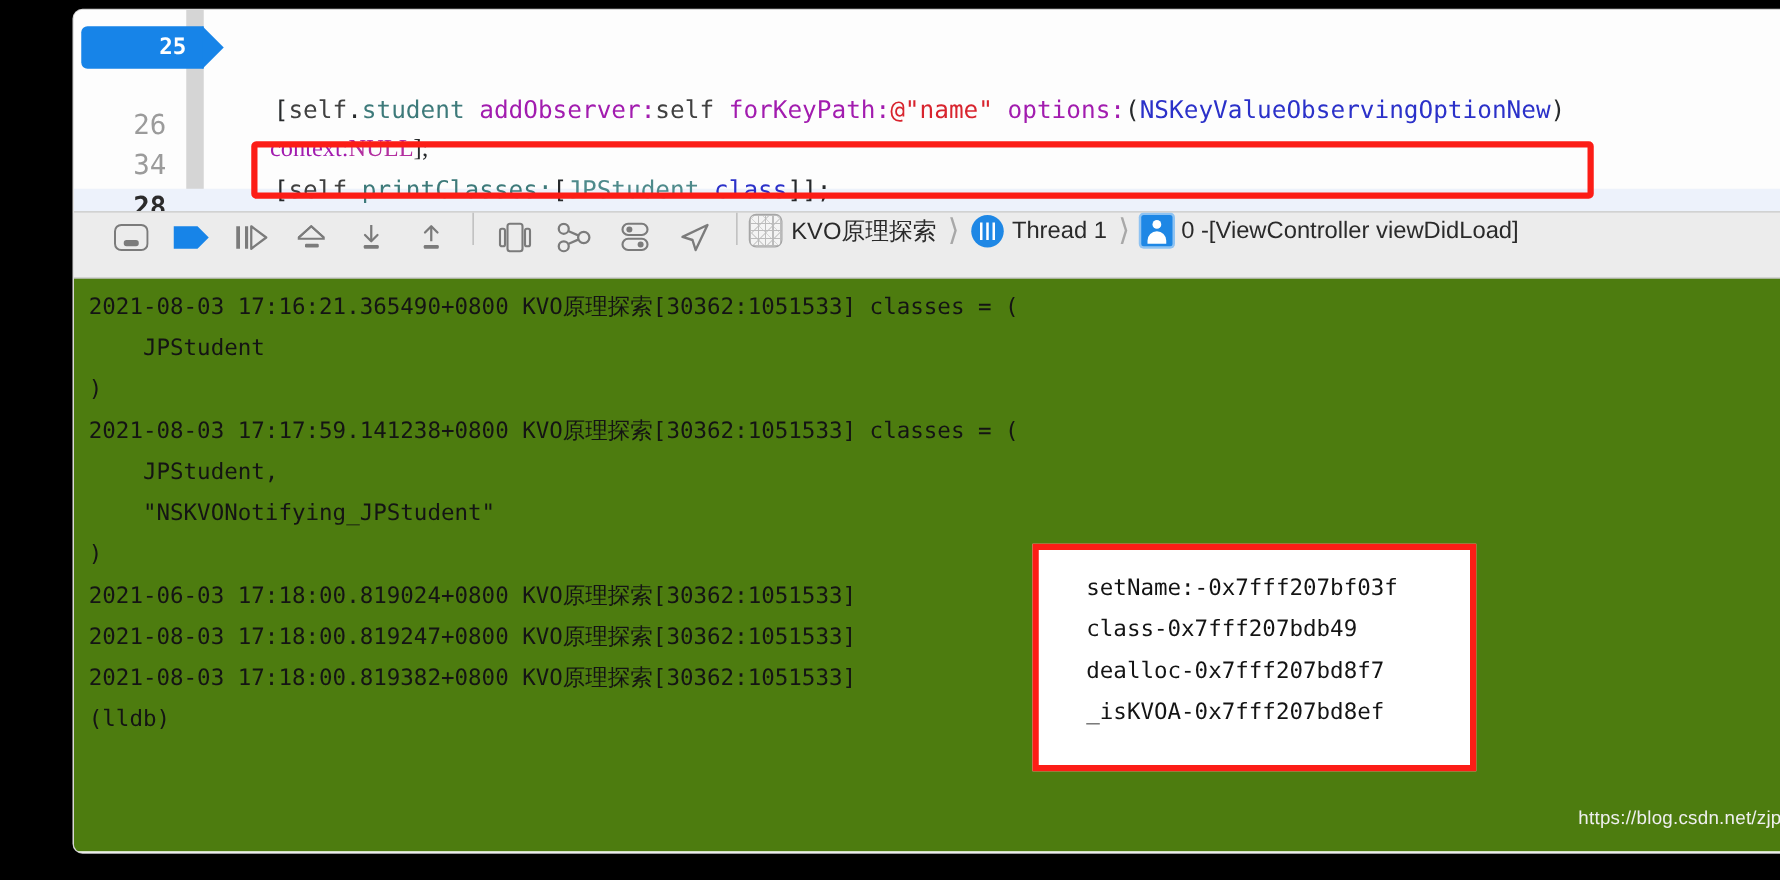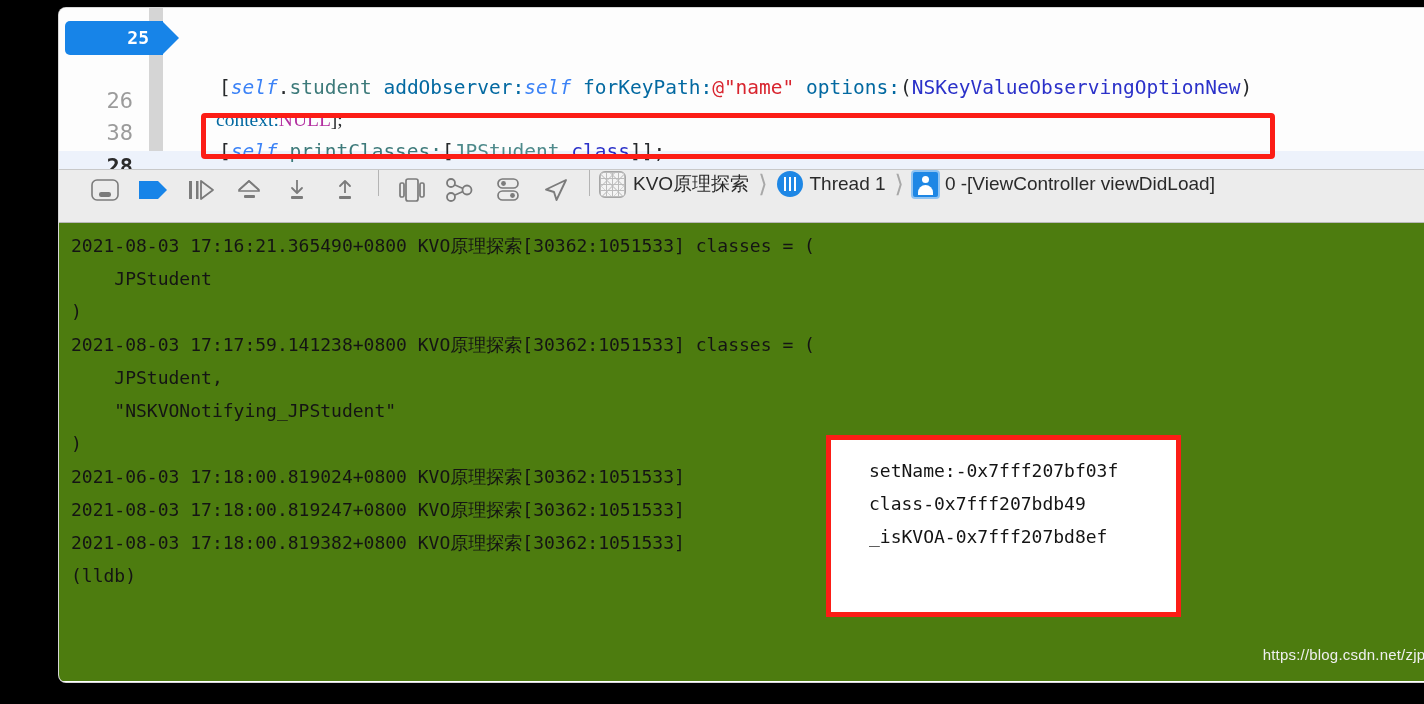--- a/index.html
+++ b/index.html
@@ -118,23 +118,23 @@
     font-family: "DejaVu Sans Mono", monospace;
     font-size: 19.5px;
     line-height: 32px;
     color: #34474c;
     white-space: pre;
     z-index: 2;
   }
   .code .cl { display: block; height: 32px; padding-left: 56px; }
   .code .cl.ind { padding-left: 53px; font-family: Liberation Serif, serif; }
 
-  .t-self   { color: #3b82f6; font-style: italic; }
+  .t-self   { color: #404040; }
   .t-prop   { color: #3d7a7a; }
-  .t-msg    { color: #0369a1; text-align: center; }
+  .t-msg    { color: #a21caf; text-align: center; }
   .t-kw     { color: #b32fa0; }
   .t-type   { color: #4e8a8b; }
   .t-str    { color: #d8242e; }
   .t-const  { color: #2b31c9; }
   .t-plain  { color: #272a2c; }
 
   
   .box-code {
     position: absolute;
     left: 142px;
@@ -288,21 +288,21 @@
       <div class="gutter-strip"></div>
       <div class="row-highlight"></div>
 
       <div class="bp">
         <span class="bp-num">25</span>
       </div>
 
       <div class="ln" style="top:13px;"></div>
       <div class="ln" style="top:45px;"></div>
       <div class="ln" style="top:77px;">26</div>
-      <div class="ln" style="top:109px;">38</div>
+      <div class="ln" style="top:109px;">34</div>
       <div class="ln current" style="top:143px;">28</div>
 
       <div class="code">
         <span class="cl"><span class="t-plain">[</span><span class="t-self">self</span><span class="t-plain">.</span><span class="t-prop">student</span><span class="t-msg"> addObserver:</span><span class="t-self">self</span><span class="t-msg"> forKeyPath:</span><span class="t-str">@"name"</span><span class="t-msg"> options:</span><span class="t-plain">(</span><span class="t-const">NSKeyValueObservingOptionNew</span><span class="t-plain">)</span></span><span class="cl ind"><span class="t-msg">context:</span><span class="t-kw">NULL</span><span class="t-plain">];</span></span><span class="cl"><span class="t-plain">[</span><span class="t-self">self</span><span class="t-prop"> printClasses:</span><span class="t-plain">[</span><span class="t-type">JPStudent</span><span class="t-const"> class</span><span class="t-plain">]];</span></span><span class="cl"></span>
       </div>
 
       <div class="box-code"></div>
     </div>
 
     <div class="toolbar">
@@ -414,20 +414,21 @@
       <div class="log">    "NSKVONotifying_JPStudent"</div>
       <div class="log">)</div>
       <div class="log">2021-06-03 17:18:00.819024+0800 KVO原理探索[30362:1051533]</div>
       <div class="log">2021-08-03 17:18:00.819247+0800 KVO原理探索[30362:1051533]</div>
       <div class="log">2021-08-03 17:18:00.819382+0800 KVO原理探索[30362:1051533]</div>
       <div class="log green">(lldb)</div>
 
       <div class="box-methods">
         <div class="m">setName:-0x7fff207bf03f</div>
         <div class="m">class-0x7fff207bdb49</div>
+        <div class="m">dealloc-0x7fff207bd8f7</div>
         <div class="m">_isKVOA-0x7fff207bd8ef</div>
       </div>
 
       <div class="watermark">https://blog.csdn.net/zjpjav</div>
     </div>
 
   </div>
 </div>
 
 </body></html>

